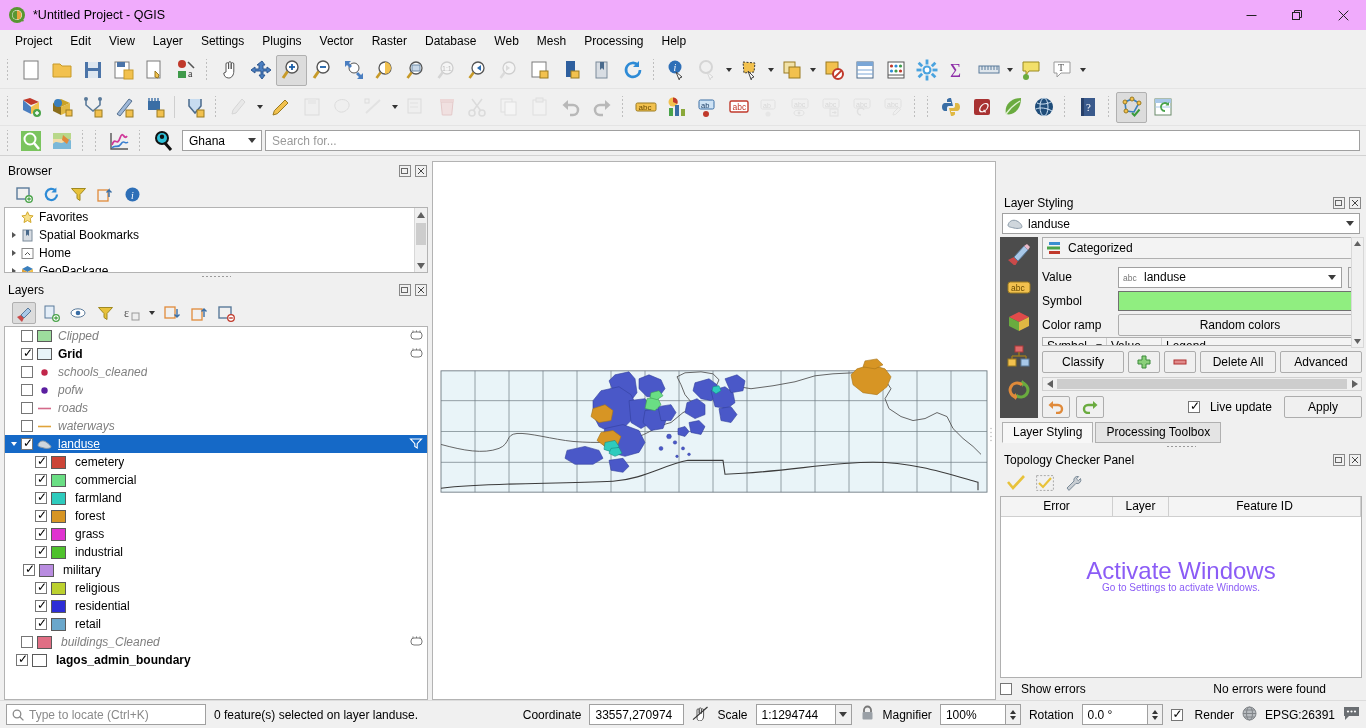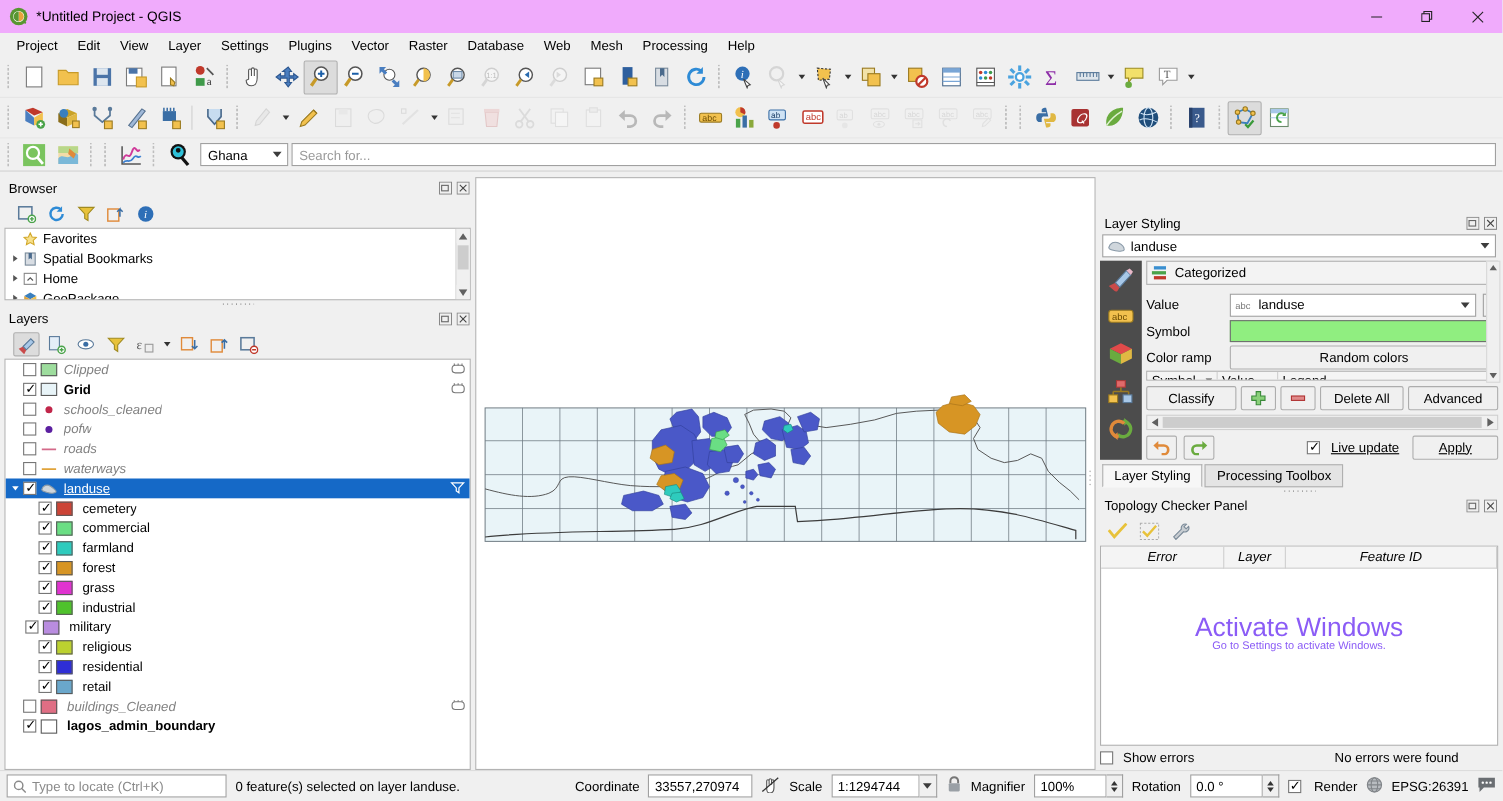--- a/index.html
+++ b/index.html
@@ -130,27 +130,27 @@
   .cat-table { flex: 1; border: 1px solid #b0b0b0; background: #fff; min-height: 0; overflow: hidden; }
   .cat-head { display: flex; height: 17px; font-size: 12px; background: #f4f4f4; }
   .cat-head > div { border-right: 1px solid #cfcfcf; border-bottom: 1px solid #cfcfcf;
                     padding: 0 4px; display: flex; align-items: center; }
   .cat-row { display: flex; height: 18px; font-size: 12px; align-items: center; }
   .cat-row > div { padding: 0 4px; display: flex; align-items: center; height: 18px; }
   .btn-row { display: flex; gap: 4px; margin-top: 5px; align-items: center; }
   .hscroll { height: 14px; background: #f0f0f0; border: 1px solid #d0d0d0; margin-top: 4px;
              display: flex; align-items: center; position: relative; }
   .hscroll .harrow { width: 13px; height: 12px; display: flex; align-items: center; justify-content: center; }
-  .apply-row { display: flex; align-items: center; gap: 6px; margin-top: 5px; text-decoration: underline; }
+  .apply-row { display: flex; align-items: center; gap: 6px; margin-top: 5px; }
   .tabs { display: flex; margin-top: 4px; padding-left: 2px; }
   .tab { height: 21px; padding: 0 10px; font-size: 12px; display: flex; align-items: center;
          border: 1px solid #b0b0b0; background: #e4e4e4; margin-right: 2px; }
   .tab.sel { background: #f7f7f7; border-bottom-color: #f7f7f7; font-weight: normal; }
   .topo-box { background: #fff; border: 1px solid #b0b0b0; flex: 1; position: relative; min-height: 0; }
-  .topo-head { display: flex; height: 20px; background: #f4f4f4; font-size: 12px; font-style: italic; }
+  .topo-head { display: flex; height: 20px; background: #f4f4f4; font-size: 12px; }
   .topo-head > div { border-right: 1px solid #cfcfcf; border-bottom: 1px solid #cfcfcf;
                      display: flex; align-items: center; justify-content: center; }
   .watermark { position: absolute; width: 100%; text-align: center; color: #8b5cf6;
                pointer-events: none; user-select: none; }
   .topo-foot { display: flex; align-items: center; height: 22px; font-size: 12px; gap: 5px; }
 
   
   .statusbar { position: absolute; left: 0; bottom: 0; width: 1366px; height: 28px; background: #f0f0f0;
                display: flex; align-items: center; padding: 0 6px; gap: 8px; border-top: 1px solid #dcdcdc; }
   .locate-field { width: 200px; height: 21px; background: #fff; border: 1px solid #a0a0a0;
@@ -1102,21 +1102,21 @@
           <span class="tree-label italic-gray">buildings_Cleaned</span>
           <span class="row-badge">
             <svg width="15" height="13" viewBox="0 0 15 13">
                 <rect x="2" y="3" width="11" height="7" rx="3" fill="none" stroke="#777"></rect>
             <line x1="4" y1="1.5" x2="4" y2="3" stroke="#777"></line>
                 <line x1="7.5" y1="1.5" x2="7.5" y2="3" stroke="#777"></line>
             <line x1="11" y1="1.5" x2="11" y2="3" stroke="#777"></line>
               </svg></span>
         </div>
 
-        <div class="tree-row" style="padding-left:16px">
+        <div class="tree-row" style="padding-left:11px">
           <span class="cbx checked"></span>
           <span class="swatch" style="background:#ffffff;width:15px;height:13px;margin-right:9px"></span>
           <span class="tree-label bold">lagos_admin_boundary</span>
         </div>
       </div>
     </div>
 
     <div class="canvas-col">
       <div class="map-canvas">
         <svg width="100%" height="100%" viewBox="0 0 562 540" preserveAspectRatio="none">

